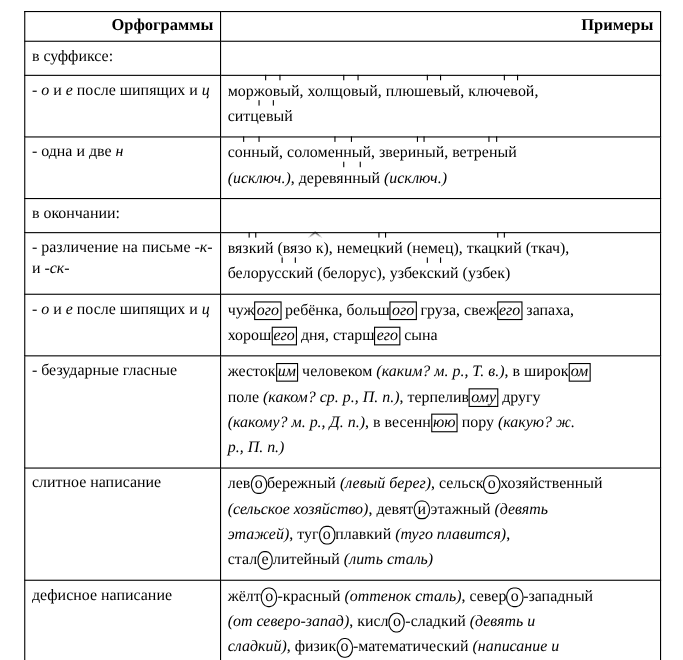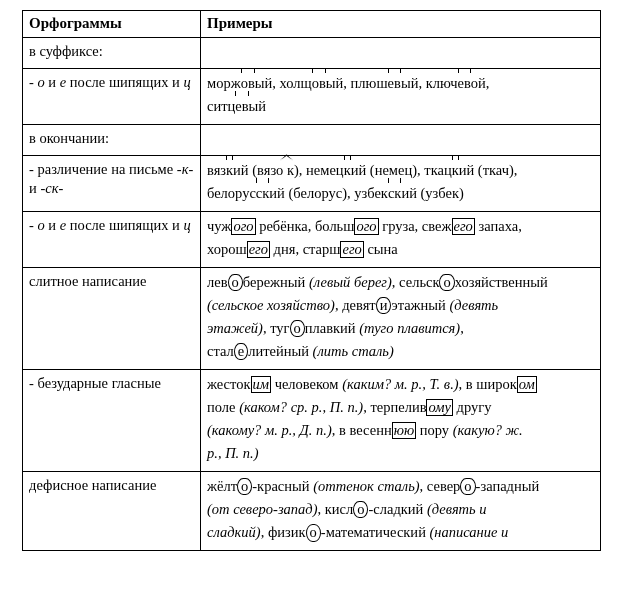--- a/index.html
+++ b/index.html
@@ -28,21 +28,21 @@
     border: 1.6px solid #000;
   }
   table.ortho td, table.ortho th {
     border: 1.2px solid #000;
     vertical-align: top;
     padding: 4px 6px 5px 6px;
   }
   col.c1 { width: 178px; }
   col.c2 { width: 400px; }
   thead th {
-    text-align: left;
+    text-align: right;
     font-weight: bold;
     font-size: 15px;
     padding: 6px 4px 7px 4px;
   }
   td.left {
     font-size: 14.5px;
     line-height: 1.3;
   }
   td.right {
     font-size: 14.5px;
@@ -130,20 +130,29 @@
       <tr>
         <td class="left">
           - <span class="it">о</span> и <span class="it">е</span> после шипящих и <span class="it">ц</span>
         </td>
         <td class="right">
           <p>морж<span class="suffix">ов</span>ый, холщ<span class="suffix">ов</span>ый, плюш<span class="suffix">ев</span>ый, ключ<span class="suffix">ев</span>ой,</p>
           <p>ситц<span class="suffix">ев</span>ый</p>
         </td>
       </tr>
 
+      <tr>
+        <td class="left">
+          - одна и две <span class="it">н</span>
+        </td>
+        <td class="right">
+          <p>со<span class="suffix">нн</span>ый, соломе<span class="suffix">нн</span>ый, звери<span class="suffix">н</span>ый, ветре<span class="suffix">н</span>ый</p>
+          <p><span class="it">(исключ.)</span>, деревя<span class="suffix">нн</span>ый <span class="it">(исключ.)</span></p>
+        </td>
+      </tr>
 
       <tr>
         <td class="left sec-head">в окончании:</td>
         <td class="right">&nbsp;</td>
       </tr>
 
       <tr>
         <td class="left">
           - различение на письме <span class="it">-к-</span> и <span class="it">-ск-</span>
         </td>
@@ -153,46 +162,46 @@
         </td>
       </tr>
 
       <tr>
         <td class="left">
           - <span class="it">о</span> и <span class="it">е</span> после шипящих и <span class="it">ц</span>
         </td>
         <td class="right">
           <p>чуж<span class="box">ого</span> ребёнка, больш<span class="box">ого</span> груза, свеж<span class="box">его</span> запаха,</p>
           <p>хорош<span class="box">его</span> дня, старш<span class="box">его</span> сына</p>
+        </td>
+      </tr>
+
+      <tr>
+        <td class="left">
+          - безударные гласные
+        </td>
+        <td class="right">
+          <p>жесток<span class="box">им</span> человеком <span class="it">(каким? м. р., Т. в.)</span>, в широк<span class="box">ом</span></p>
+          <p>поле <span class="it">(каком? ср. р., П. п.)</span>, терпелив<span class="box">ому</span> другу</p>
+          <p><span class="it">(какому? м. р., Д. п.)</span>, в весенн<span class="box">юю</span> пору <span class="it">(какую? ж.</span></p>
+          <p><span class="it">р., П. п.)</span></p>
         </td>
       </tr>
 
       <tr>
         <td class="left">слитное написание</td>
         <td class="right">
           <p>лев<span class="oval">о</span>бережный <span class="it">(левый берег)</span>, сельск<span class="oval">о</span>хозяйственный</p>
           <p><span class="it">(сельское хозяйство)</span>, девят<span class="oval">и</span>этажный <span class="it">(девять</span></p>
           <p><span class="it">этажей)</span>, туг<span class="oval">о</span>плавкий <span class="it">(туго плавится)</span>,</p>
           <p>стал<span class="oval">е</span>литейный <span class="it">(лить сталь)</span></p>
         </td>
       </tr>
 
       <tr>
-        <td class="left">
-          - безударные гласные
-        </td>
-        <td class="right">
-          <p>жесток<span class="box">им</span> человеком <span class="it">(каким? м. р., Т. в.)</span>, в широк<span class="box">ом</span></p>
-          <p>поле <span class="it">(каком? ср. р., П. п.)</span>, терпелив<span class="box">ому</span> другу</p>
-          <p><span class="it">(какому? м. р., Д. п.)</span>, в весенн<span class="box">юю</span> пору <span class="it">(какую? ж.</span></p>
-          <p><span class="it">р., П. п.)</span></p>
-        </td>
-      </tr>
-
-      <tr>
         <td class="left">дефисное написание</td>
         <td class="right">
           <p>жёлт<span class="oval">о</span>-красный <span class="it">(оттенок сталь)</span>, север<span class="oval">о</span>-западный</p>
           <p><span class="it">(от северо-запад)</span>, кисл<span class="oval">о</span>-сладкий <span class="it">(девять и</span></p>
           <p><span class="it">сладкий)</span>, физик<span class="oval">о</span>-математический <span class="it">(написание и</span></p>
 
         </td>
       </tr>
     </tbody>
   </table>

